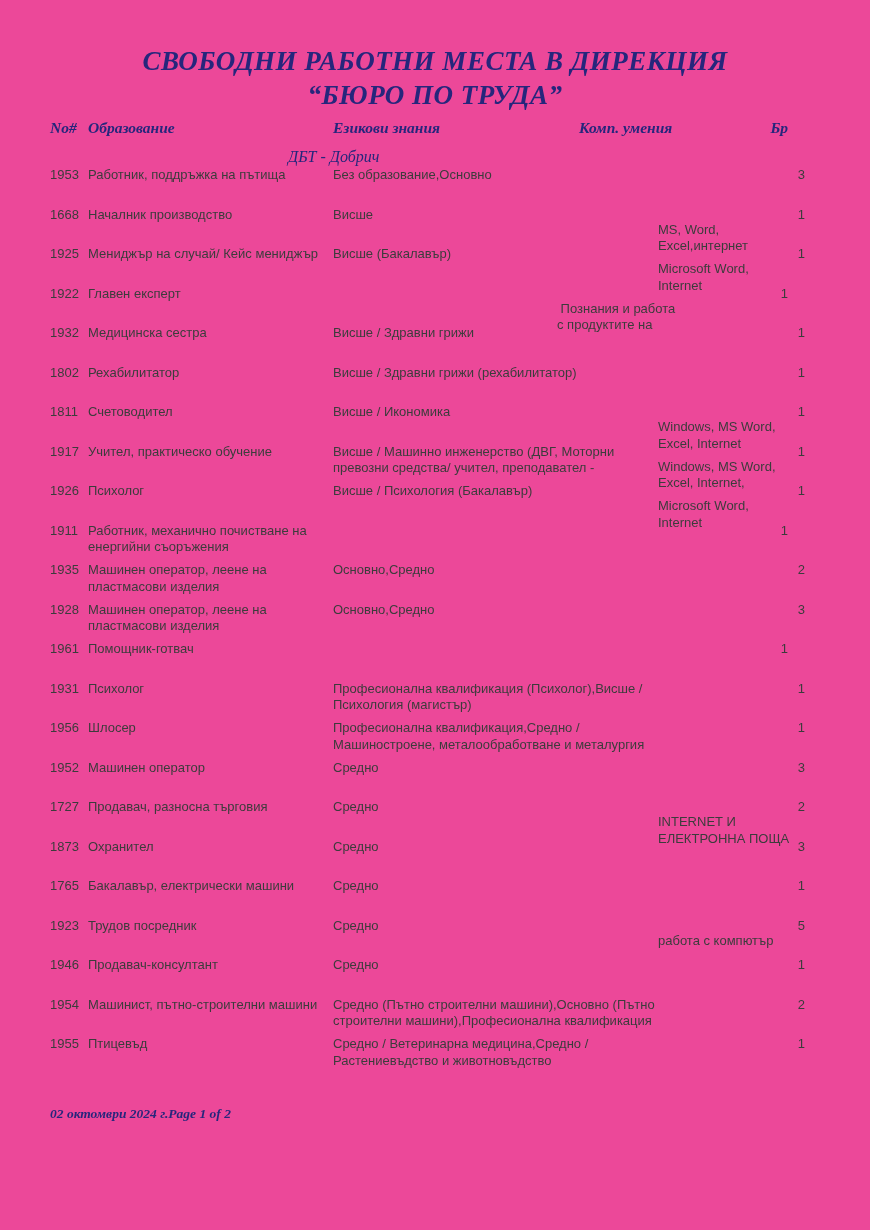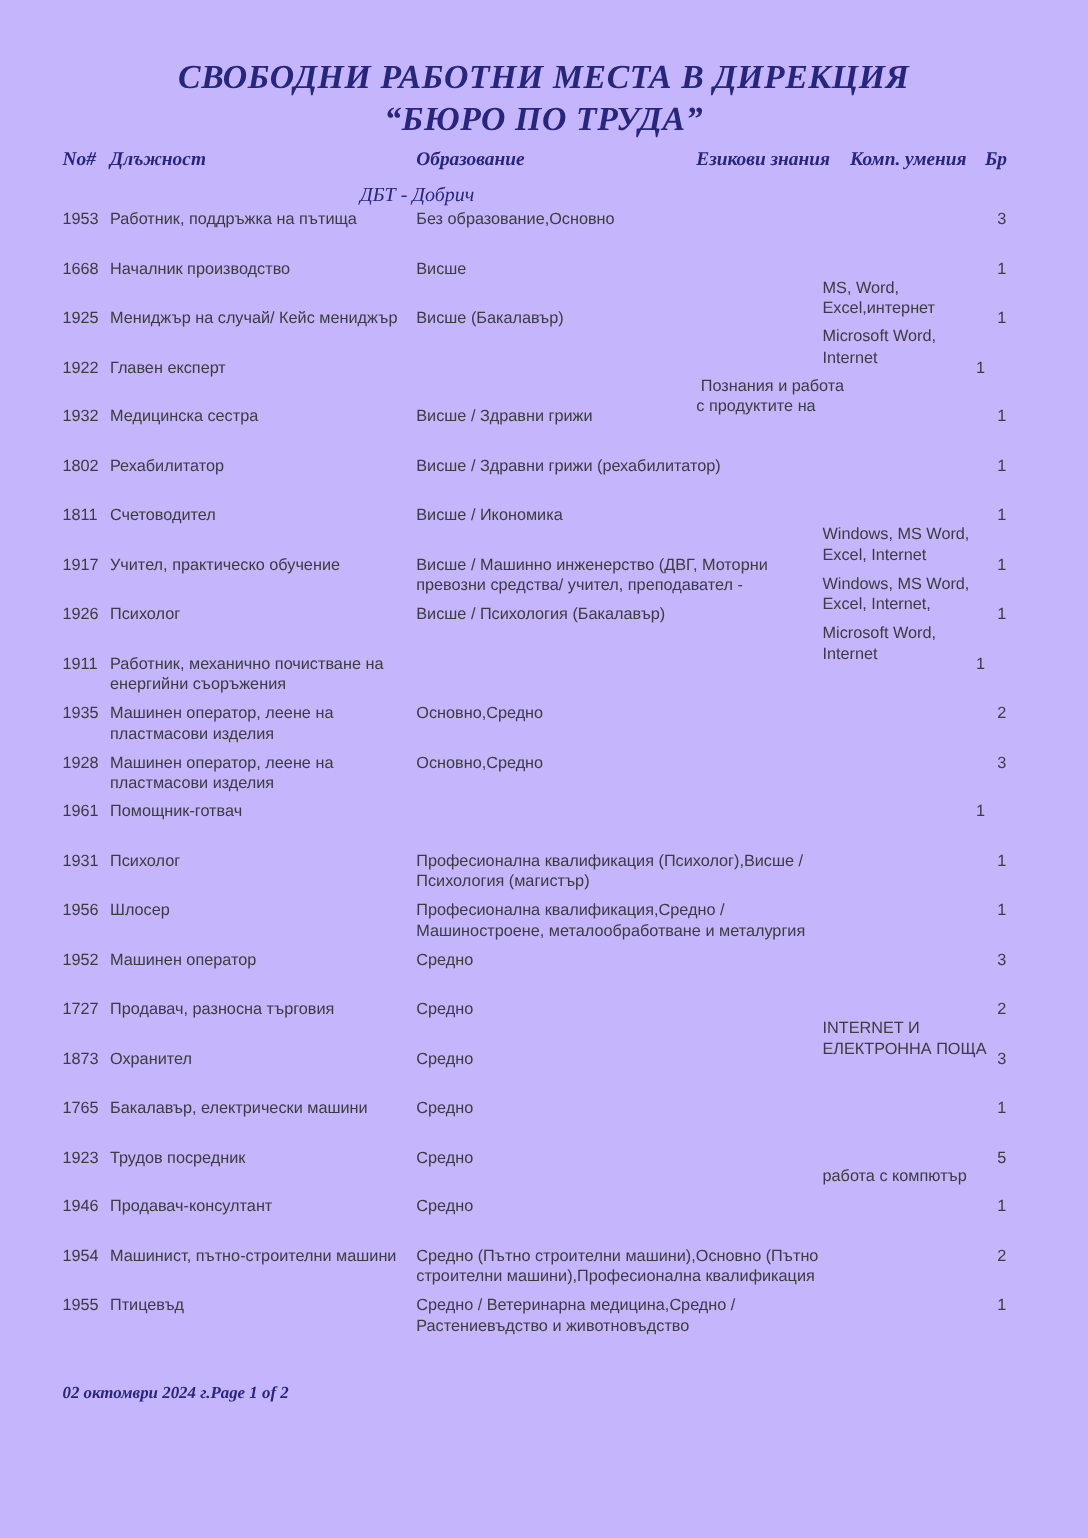--- a/index.html
+++ b/index.html
@@ -1,17 +1,17 @@
 <!DOCTYPE html>
 <html><head>
 <meta charset="utf-8">
 <style>
   html,body{margin:0;padding:0;background:#ffffff;}
   .page{
-    position:relative;width:870px;height:1230px;background:#c4b5fd;overflow:hidden;
+    position:relative;width:870px;height:1230px;background:#ec4899;overflow:hidden;
     font-family:"Liberation Sans",sans-serif;color:#3c3c3c;
   }
   .title{
     position:absolute;top:44px;left:0;width:100%;text-align:center;
     font-family:"Liberation Serif",serif;font-style:italic;font-weight:bold;
     font-size:27px;line-height:34px;color:#26267c;letter-spacing:0.5px;
   }
   .grid{
     display:grid;
     grid-template-columns:38px 245px 224px 101px 130px 17px;
@@ -46,21 +46,20 @@
 
 <div class="page">
 
   <div class="title">
     <div>СВОБОДНИ РАБОТНИ МЕСТА В ДИРЕКЦИЯ</div>
     <div>“БЮРО ПО ТРУДА”</div>
   </div>
 
   <div class="header-row grid">
     <div class="hcell">No#</div>
-    <div class="hcell">Длъжност</div>
     <div class="hcell">Образование</div>
     <div class="hcell">Езикови знания</div>
     <div class="hcell h-comp">Комп. умения</div>
     <div class="hcell h-count">Бр</div>
   </div>
 
   <div class="section">ДБТ - Добрич</div>
 
   <div class="rows">
   <div class="row grid">

